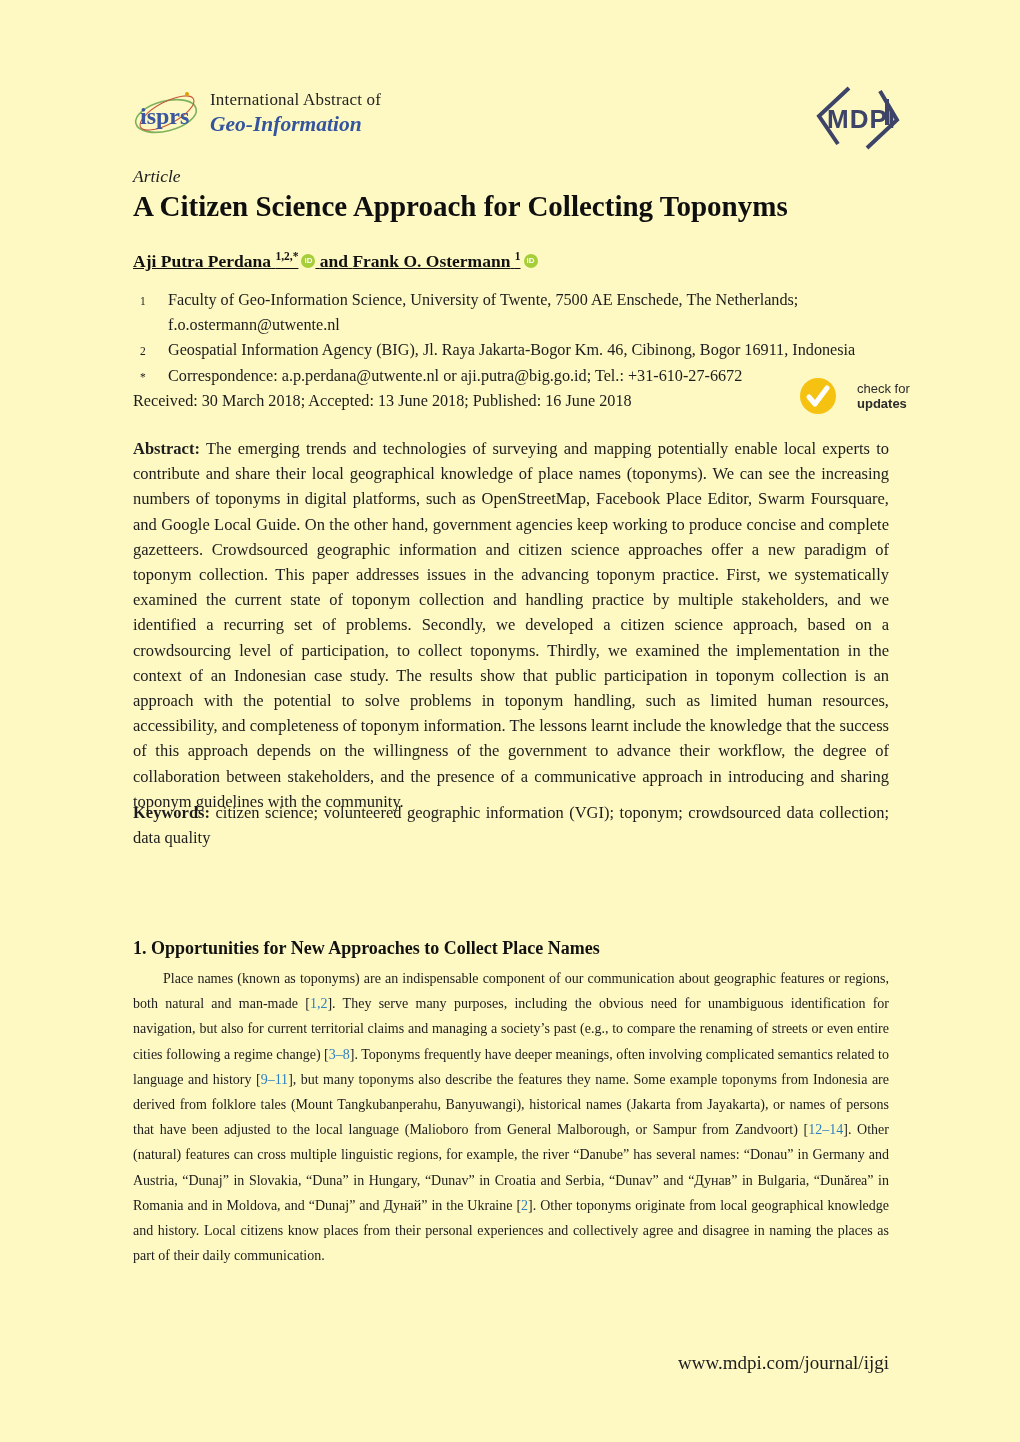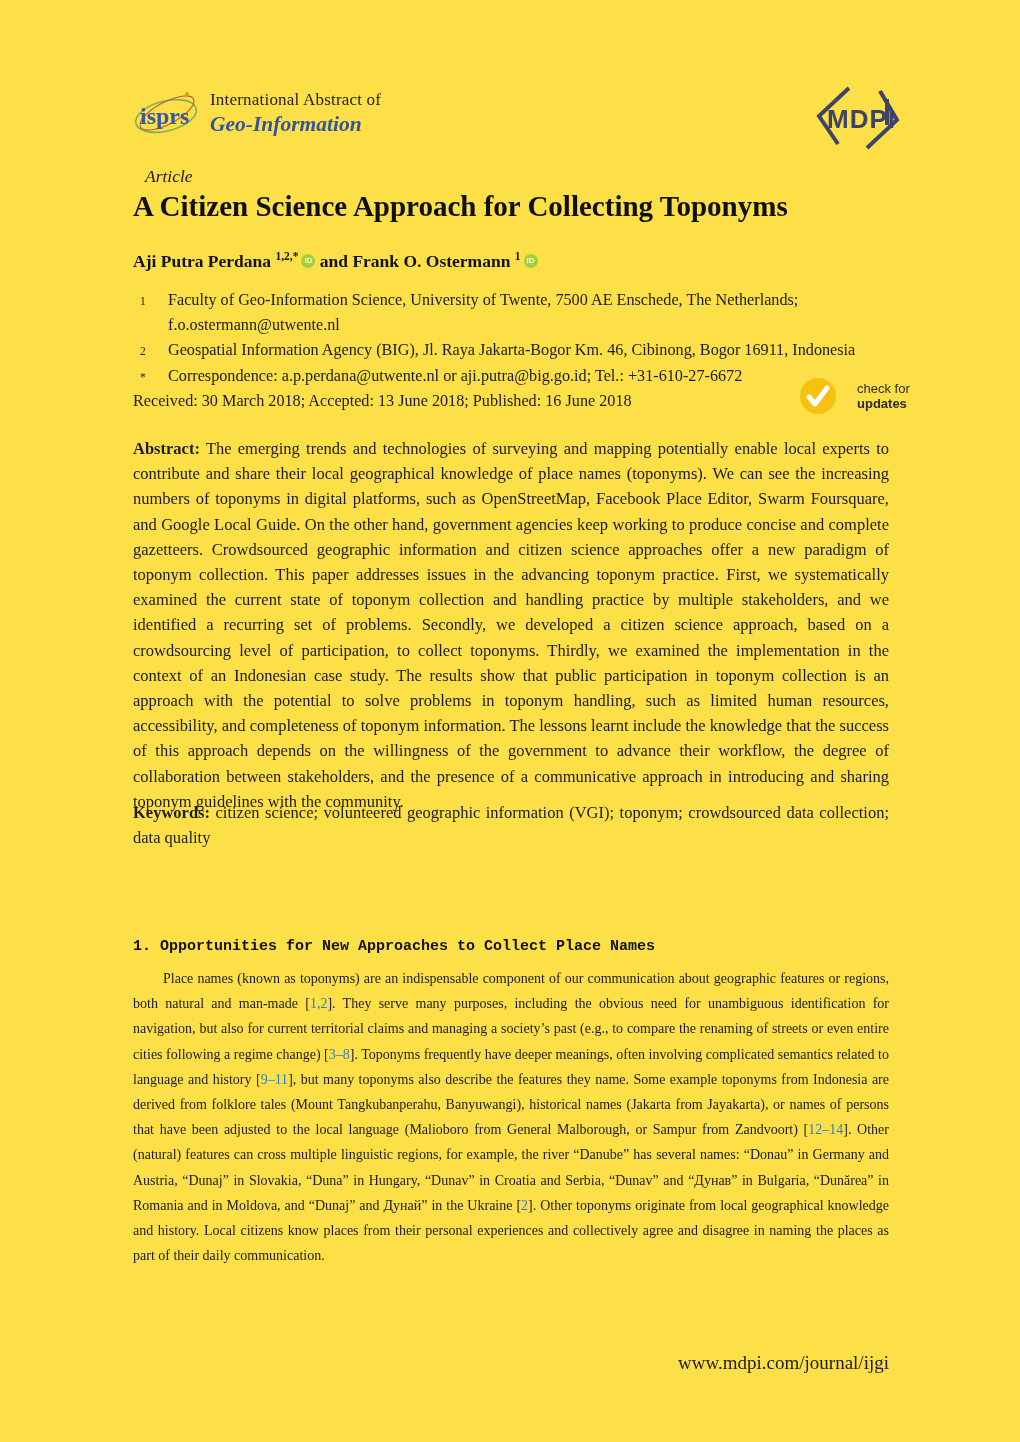--- a/index.html
+++ b/index.html
@@ -2,38 +2,38 @@
 <html><head>
 <meta charset="utf-8">
 <style>
   * { box-sizing: border-box; margin: 0; padding: 0; }
   html, body { background: #ffffff; }
   body { font-family: "Liberation Serif", serif; color: #1c1c1c; }
   .page {
     position: relative;
     width: 1020px;
     height: 1442px;
-    background: #fde047;
+    background: #fef9c3;
     margin: 0 auto;
     overflow: hidden;
   }
   
   .journal-logo { position: absolute; left: 130px; top: 84px; display: flex; align-items: flex-start; }
   .isprs-mark { width: 72px; height: 58px; margin-top: 2px; }
   .journal-name { margin-left: 8px; margin-top: 6px; }
   .journal-line1 { font-size: 17px; color: #1f1f1f; letter-spacing: .2px; }
   .journal-line2 { font-size: 21.5px; font-weight: bold; font-style: italic; color: #34559e; margin-top: 2px; }
   .mdpi-logo { position: absolute; left: 808px; top: 82px; width: 100px; height: 72px; }
   
-  .article-type { position: absolute; left: 133px; top: 166px; font-style: italic; font-size: 17.5px; margin-left: 12px; }
+  .article-type { position: absolute; left: 133px; top: 166px; font-style: italic; font-size: 17.5px; }
   .article-title {
     position: absolute; left: 133px; top: 188px; width: 760px;
     font-size: 29px; font-weight: bold; color: #0f0f0f; line-height: 36px;
   }
-  .authors-line { position: absolute; left: 133px; top: 250px; font-size: 17.5px; font-weight: bold; color: #111; }
+  .authors-line { position: absolute; left: 133px; top: 250px; font-size: 17.5px; font-weight: bold; color: #111; text-decoration: underline; }
   .authors-line sup { font-size: 11.5px; font-weight: bold; }
   .orcid {
     display: inline-block; width: 14px; height: 14px; border-radius: 50%;
     background: #a6ce39; color: #fff; font-family: "Liberation Sans", sans-serif;
     font-size: 8px; font-weight: bold; text-align: center; line-height: 14px;
     vertical-align: 4px; margin-left: 3px;
   }
   
   .affiliations { position: absolute; left: 140px; top: 288px; width: 746px; }
   .affil-row { display: flex; font-size: 16.2px; line-height: 25px; }
@@ -50,21 +50,21 @@
   .abstract-block {
     position: absolute; left: 133px; top: 436px; width: 756px;
     font-size: 16.5px; line-height: 25.2px; text-align: justify;
   }
   .bold-label { font-weight: bold; }
   .keywords-block {
     position: absolute; left: 133px; top: 800px; width: 756px;
     font-size: 16.5px; line-height: 25.2px; text-align: justify;
   }
   
-  .section-heading { position: absolute; left: 133px; top: 938px; font-size: 15px; font-weight: bold; color: #111; font-family: Liberation Mono, monospace; }
+  .section-heading { position: absolute; left: 133px; top: 938px; font-size: 18px; font-weight: bold; color: #111; }
   .intro-paragraph {
     position: absolute; left: 133px; top: 966px; width: 756px;
     font-size: 14px; line-height: 25.2px; text-align: justify; text-indent: 30px;
   }
   .seg-cite { color: #2e7fc1; }
   .seg-italic { font-style: italic; }
   .seg-bold { font-weight: bold; }
   
   .footer-left { position: absolute; left: 133px; top: 1352px; font-size: 15.5px; color: #1c1c1c; }
   .footer-right { position: absolute; right: 131px; top: 1352px; font-size: 19px; color: #1c1c1c; }

